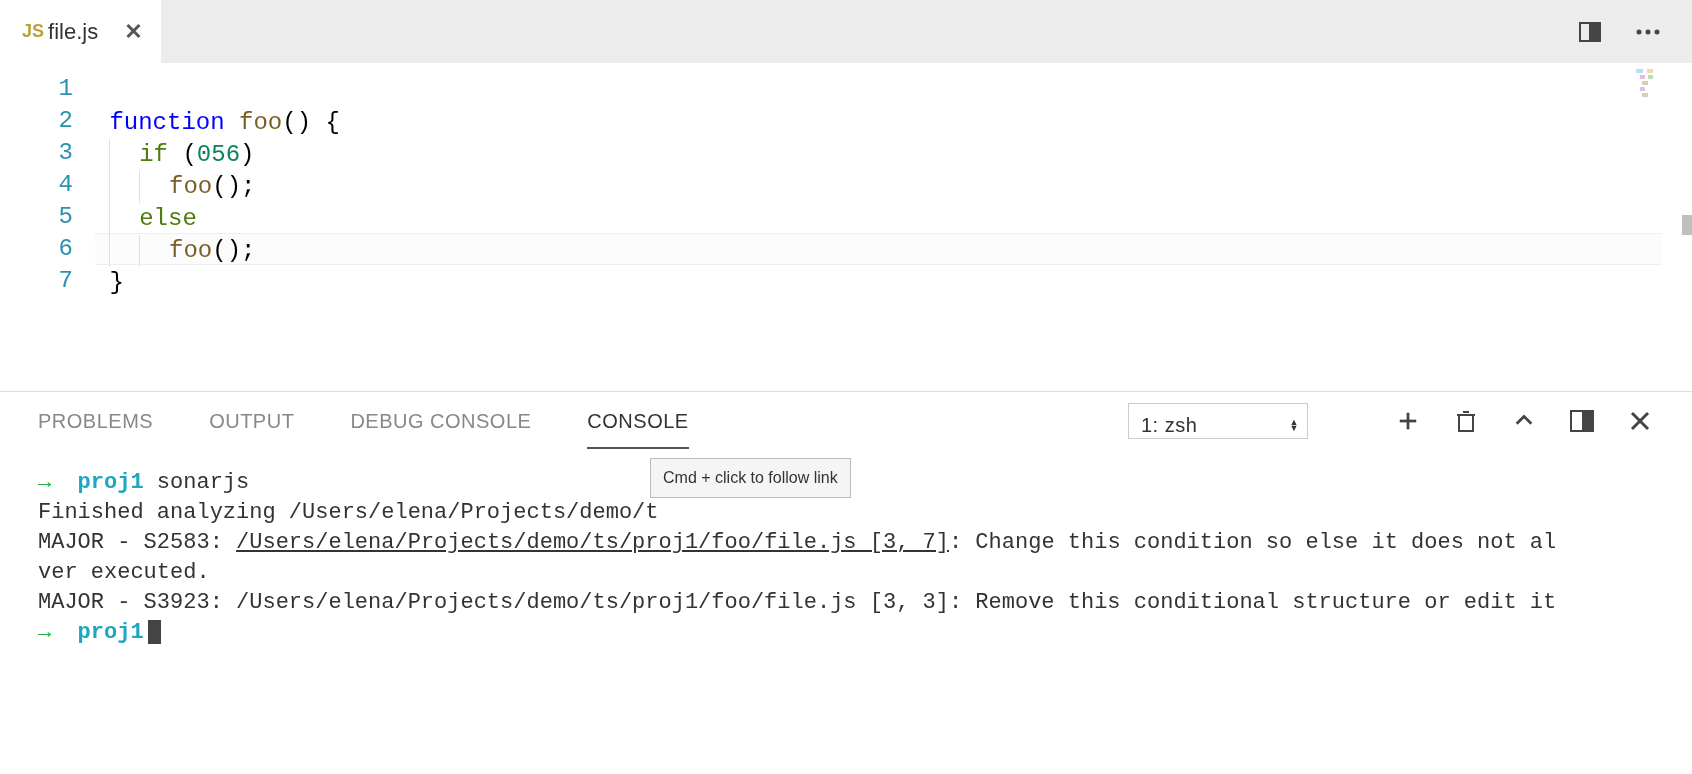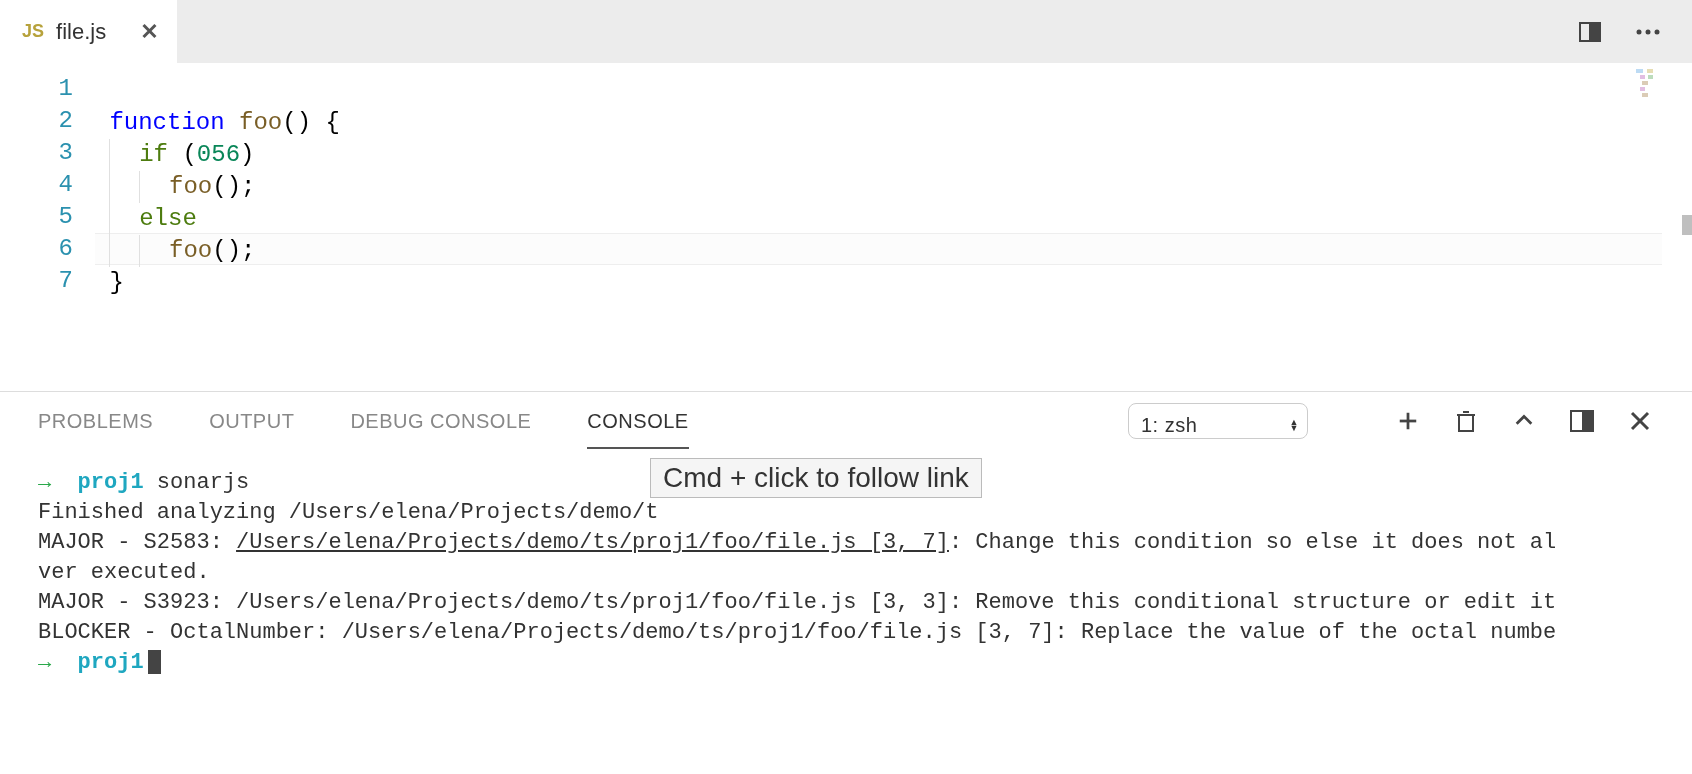--- a/index.html
+++ b/index.html
@@ -18,21 +18,21 @@
       background: #ececec;
       display: flex;
       align-items: stretch;
       position: relative;
     }
     .tab {
       background: #ffffff;
       display: flex;
       align-items: center;
       padding: 0 18px 0 22px;
-      gap: 12px;
+      gap: 4px;
       font-size: 22px;
     }
     .tab .js-badge {
       color: #b7a23c;
       font-weight: 700;
       font-size: 18px;
     }
     .tab .tab-label {
       color: #333;
     }
@@ -163,21 +163,21 @@
       content: "";
       position: absolute;
       left: 0; right: 0;
       bottom: -16px;
       height: 2px;
       background: #555;
     }
     .panel-tabs .spacer { flex: 1; }
     .term-select {
       border: 1px solid #ccc;
-      border-radius: 8px;
+      border-radius: 0;
       height: 36px;
       width: 180px;
       display: flex;
       align-items: center;
       justify-content: space-between;
       padding: 8px 8px 0 12px;
       font-size: 20px;
       color: #333;
       cursor: pointer;
     }
@@ -207,21 +207,21 @@
     .prompt-dir { color: #1fa7c0; font-weight: 700; }
     .link-underline { text-decoration: underline; }
     .tooltip {
       position: absolute;
       top: 8px;
       left: 650px;
       background: #f5f5f5;
       border: 1px solid #bbb;
       padding: 4px 12px;
       font-family: -apple-system, sans-serif;
-      font-size: 28px;
+      font-size: 16px;
       color: #333;
     }
     .cursor-block {
       display: inline-block;
       width: 13px;
       height: 24px;
       background: #444;
       vertical-align: middle;
       margin-left: 4px;
     }
@@ -327,16 +327,15 @@
     </div>
   </div>
 
   <div class="terminal">
     <div class="tooltip">Cmd + click to follow link</div>
     <div class="term-line"><span class="arrow">→  </span><span class="prompt-dir">proj1</span><span> sonarjs</span></div>
     <div class="term-line"><span>Finished analyzing /Users/elena/Projects/demo/t</span></div>
     <div class="term-line"><span>MAJOR - S2583: </span><span class="link-underline">/Users/elena/Projects/demo/ts/proj1/foo/file.js [3, 7]</span><span>: Change this condition so else it does not al</span></div>
     <div class="term-line"><span>ver executed.</span></div>
     <div class="term-line"><span>MAJOR - S3923: /Users/elena/Projects/demo/ts/proj1/foo/file.js [3, 3]: Remove this conditional structure or edit it</span></div>
-    <div class="term-line"><span>BLOCKER - OctalNumber: /Users/elena/Projects/demo/ts/proj1/foo/file.js [3, 7]: Replace the value of the octal numbe</span></div>
     <div class="term-line"><span class="arrow">→  </span><span class="prompt-dir">proj1</span><span class="cursor-block"></span></div>
   </div>
 </div>
 
 </body></html>

